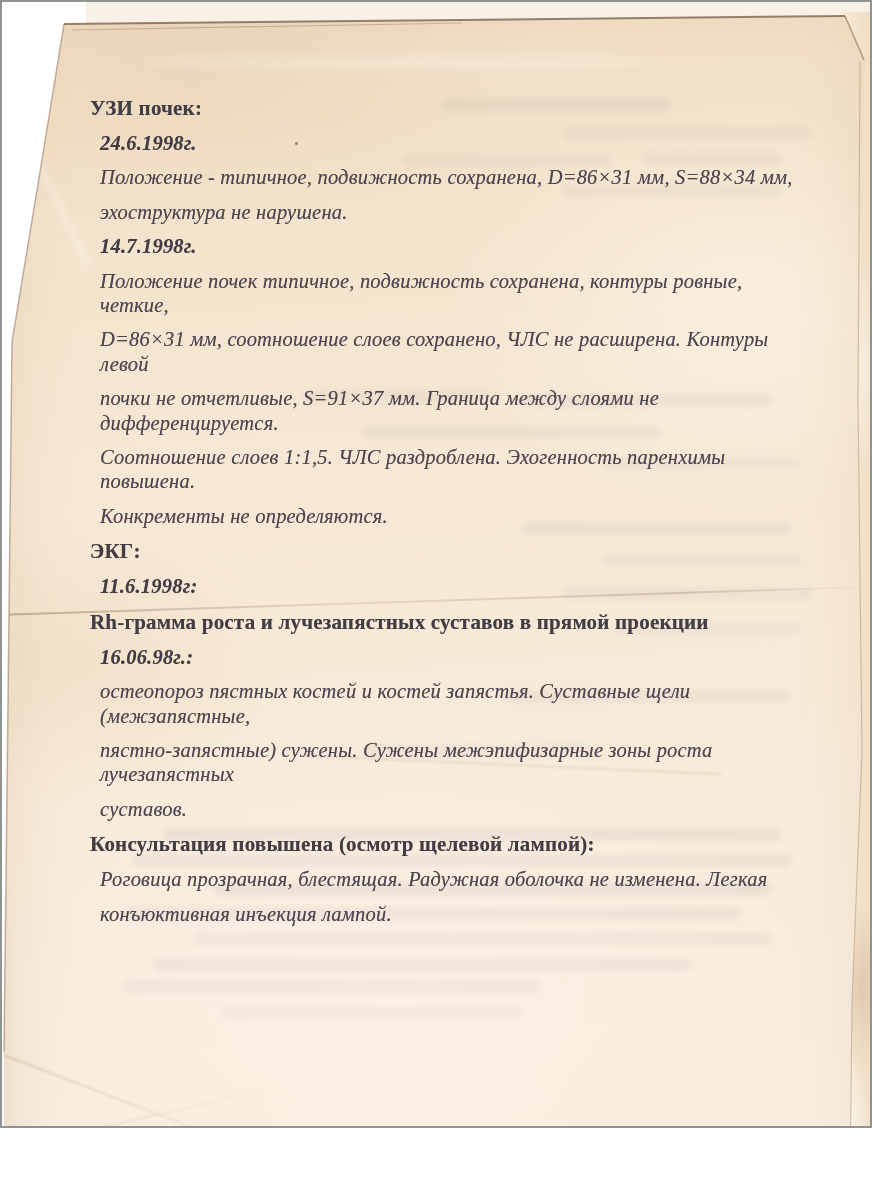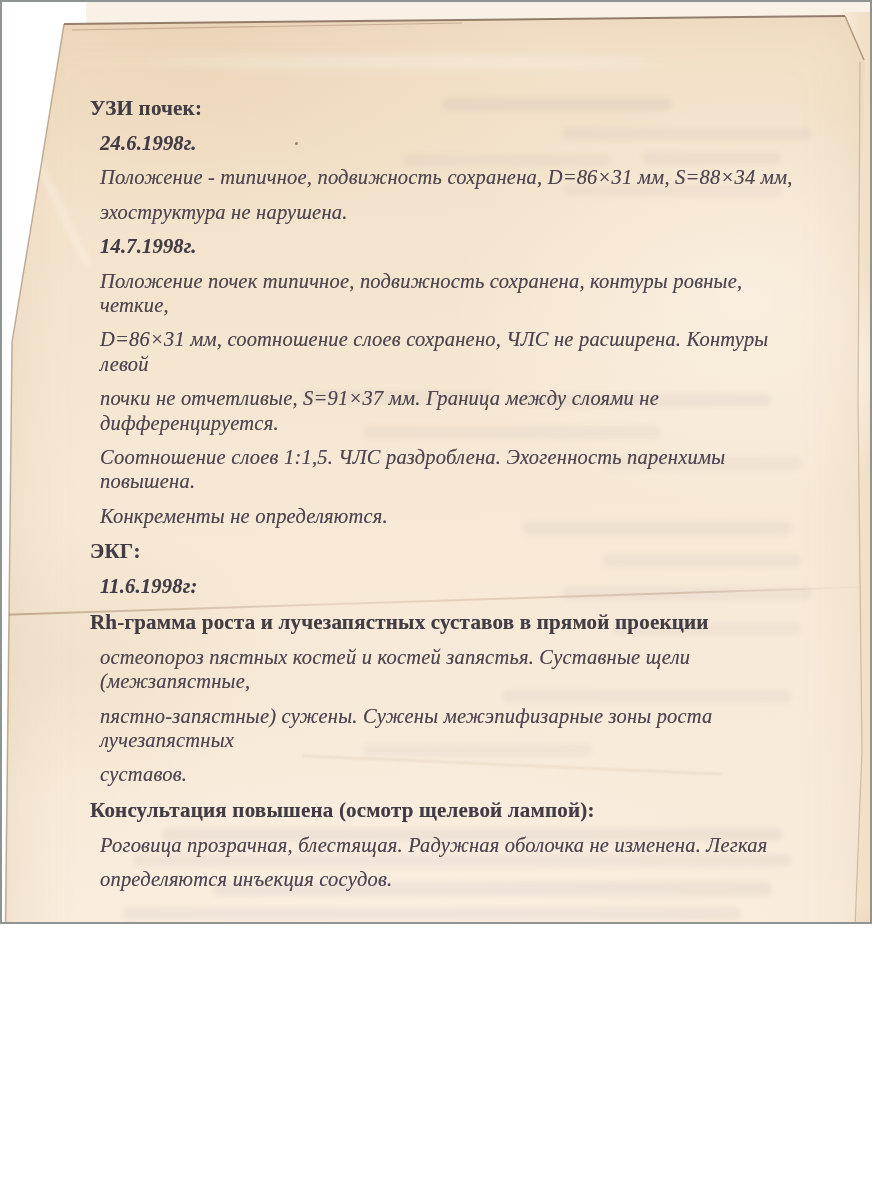--- a/index.html
+++ b/index.html
@@ -16,21 +16,21 @@
   *{box-sizing:border-box;}
   html,body{margin:0;padding:0;}
   body{
     width:872px;height:1200px;
     background:var(--background);
     font-family:"Liberation Serif","DejaVu Serif",serif;
     overflow:hidden;
   }
   .frame{
     position:relative;
-    width:872px;height:924px;
+    width:872px;height:1128px;
     border:2px solid var(--border);
     background:var(--background);
     overflow:hidden;
   }
   
   .under-top{
     position:absolute;left:84px;top:0;width:788px;height:26px;
     background:var(--under-paper);
   }
   
@@ -152,27 +152,28 @@
       <p class="line">Положение почек типичное, подвижность сохранена, контуры ровные, четкие,</p>
       <p class="line">D=86×31 мм, соотношение слоев сохранено, ЧЛС не расширена. Контуры левой</p>
       <p class="line">почки не отчетливые, S=91×37 мм. Граница между слоями не дифференцируется.</p>
       <p class="line">Соотношение слоев 1:1,5. ЧЛС раздроблена. Эхогенность паренхимы повышена.</p>
       <p class="line">Конкременты не определяются.</p>
 
       <h2 class="mt-b">ЭКГ:</h2>
       <p class="date mt-b">11.6.1998г:</p>
 
       <h2 class="mt-c">Rh-грамма роста и лучезапястных суставов в прямой проекции</h2>
+      <p class="date mt-d">16.06.98г.:</p>
       <p class="line">остеопороз пястных костей и костей запястья. Суставные щели (межзапястные,</p>
       <p class="line">пястно-запястные) сужены. Сужены межэпифизарные зоны роста лучезапястных</p>
       <p class="line">суставов.</p>
 
       <h2 class="mt-d">Консультация повышена (осмотр щелевой лампой):</h2>
       <p class="line">Роговица прозрачная, блестящая. Радужная оболочка не изменена. Легкая</p>
-      <p class="line">определяются инъекция сосудов.</p>
+      <p class="line">конъюктивная инъекция лампой.</p>
     </div>
   </div>
 
   <svg class="edges" width="872" height="1200" viewBox="0 0 872 1200">
     <path d="M62,22 L843,14" stroke="#6b5140" stroke-width="2" opacity="0.7" fill="none"></path>
     <path d="M70,28 L460,21" stroke="#9b7b60" stroke-width="1.2" opacity="0.45" fill="none"></path>
     <path d="M843,14 L862,58" stroke="#8a6a50" stroke-width="1.5" opacity="0.6" fill="none"></path>
     <path d="M858,60 L856,400 L860,750 L850,1000 L848,1190" stroke="#a98a6e" stroke-width="1.2" opacity="0.45" fill="none"></path>
     <path d="M62,22 L38,170 L10,340 L6,700 L2,1050" stroke="#8a6a50" stroke-width="1.5" opacity="0.5" fill="none"></path>
     <path d="M2,1184 L848,1190" stroke="#a5846a" stroke-width="1.5" opacity="0.5" fill="none"></path>

